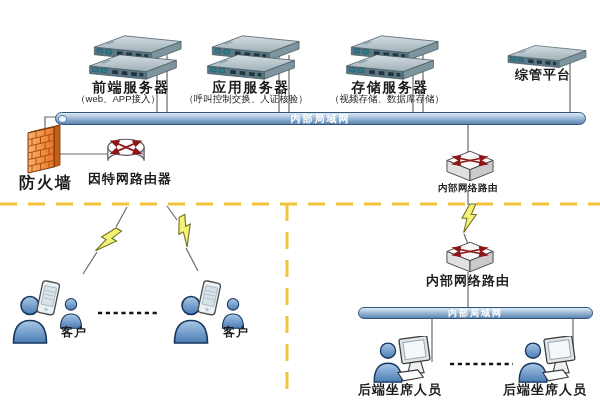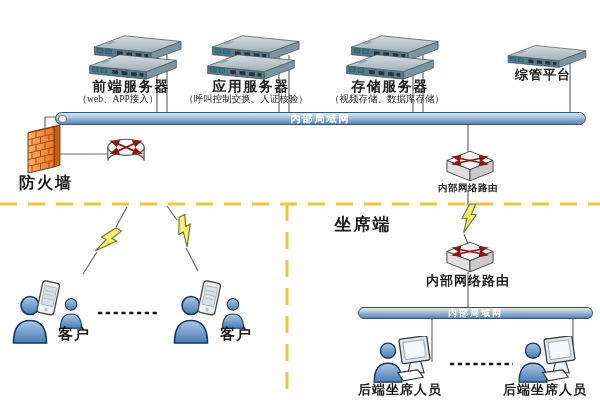--- a/index.html
+++ b/index.html
@@ -1,28 +1,28 @@
 <!DOCTYPE html>
 <html><head>
 <meta charset="utf-8">
 <style>
   html,body{margin:0;padding:0;background:#fff;}
   .stage{position:relative;width:600px;height:400px;background:#ffffff;overflow:hidden;
-         font-family:Liberation Serif, serif;}
+         font-family:Liberation Sans, sans-serif;}
   .abs{position:absolute;}
   .label{position:absolute;text-align:center;color:#1b1b1b;font-weight:bold;line-height:1.15;
          white-space:nowrap;}
   .srv-label{font-size:14px;letter-spacing:1.5px;}
   .srv-sub{font-size:9.5px;font-weight:normal;letter-spacing:0;}
   .plat-label{font-size:13px;letter-spacing:1px;}
   .fw-label{font-size:16px;letter-spacing:2px;}
   .rt-label{font-size:13px;letter-spacing:1px;}
   .rt1-label{font-size:9.5px;letter-spacing:0.5px;}
   .zone-label{font-size:17px;letter-spacing:2px;}
-  .cli-label{font-size:15px;letter-spacing:1px;}
+  .cli-label{font-size:12px;letter-spacing:1px;}
   .agent-label{font-size:13px;letter-spacing:1px;}
   .lanbar{position:absolute;border:1.5px solid #33557a;border-radius:7px;
           background:linear-gradient(180deg,#dce9f4 0%,#a9c4de 38%,#7398bf 80%,#5d85ad 100%);
           box-sizing:border-box;display:flex;align-items:center;justify-content:center;}
   .lanbar .cap{position:absolute;left:2px;top:1.5px;width:9px;height:8px;border-radius:50%;
           background:#eef3f8;border:1px solid #5578a0;box-sizing:border-box;}
   .lanbar .bartext{color:#ffffff;font-weight:bold;letter-spacing:2px;text-align:right;}
 </style>
 </head>
 <body>
@@ -228,36 +228,36 @@
     <ellipse cx="22" cy="11" rx="19" ry="8.5" fill="#fcfdfe" stroke="#555" stroke-width="1.2"></ellipse>
     <g stroke="#8e1616" stroke-width="1.8" fill="#8e1616">
       <line x1="13" y1="7" x2="31" y2="15"></line>
       <line x1="31" y1="7" x2="13" y2="15"></line>
       <polygon points="7,4.8 14.5,4.5 12,9.5"></polygon>
       <polygon points="37,17.2 29.5,17.5 32,12.5"></polygon>
       <polygon points="37,4.8 29.5,4.5 32,9.5"></polygon>
       <polygon points="7,17.2 14.5,17.5 12,12.5"></polygon>
     </g>
   </svg>
+  <div class="label rt-label" style="left:70px;top:172px;width:120px">因特网路由器</div>
 
   <svg class="abs" style="left:446px;top:150px" width="48" height="32" viewBox="0 0 52 34">
     <use href="#introuter"></use>
   </svg>
   <div class="label rt1-label" style="left:418px;top:183px;width:100px">内部网络路由</div>
 
   <svg class="abs" style="left:446px;top:241px" width="48" height="32" viewBox="0 0 52 34">
     <use href="#introuter"></use>
   </svg>
   <div class="label rt-label" style="left:408px;top:274px;width:120px">内部网络路由</div>
 
   <div class="lanbar" style="left:358px;top:307px;width:235px;height:12px">
     <span class="bartext" style="font-size:9px">内部局域网</span>
   </div>
 
-  <div class="label zone-label" style="left:328px;top:215px;width:70px">坐席端</div>
 
   <div>
     <svg class="abs" style="left:10px;top:294px" width="40" height="50" viewBox="0 0 40 50">
         <use href="#person"></use>
       </svg>
     <svg class="abs" style="left:36px;top:280px" width="26" height="38" viewBox="0 0 26 40">
         <use href="#phone"></use>
       </svg>
     <svg class="abs" style="left:58px;top:297px" width="26" height="32" viewBox="0 0 40 50">
         <use href="#person"></use>

